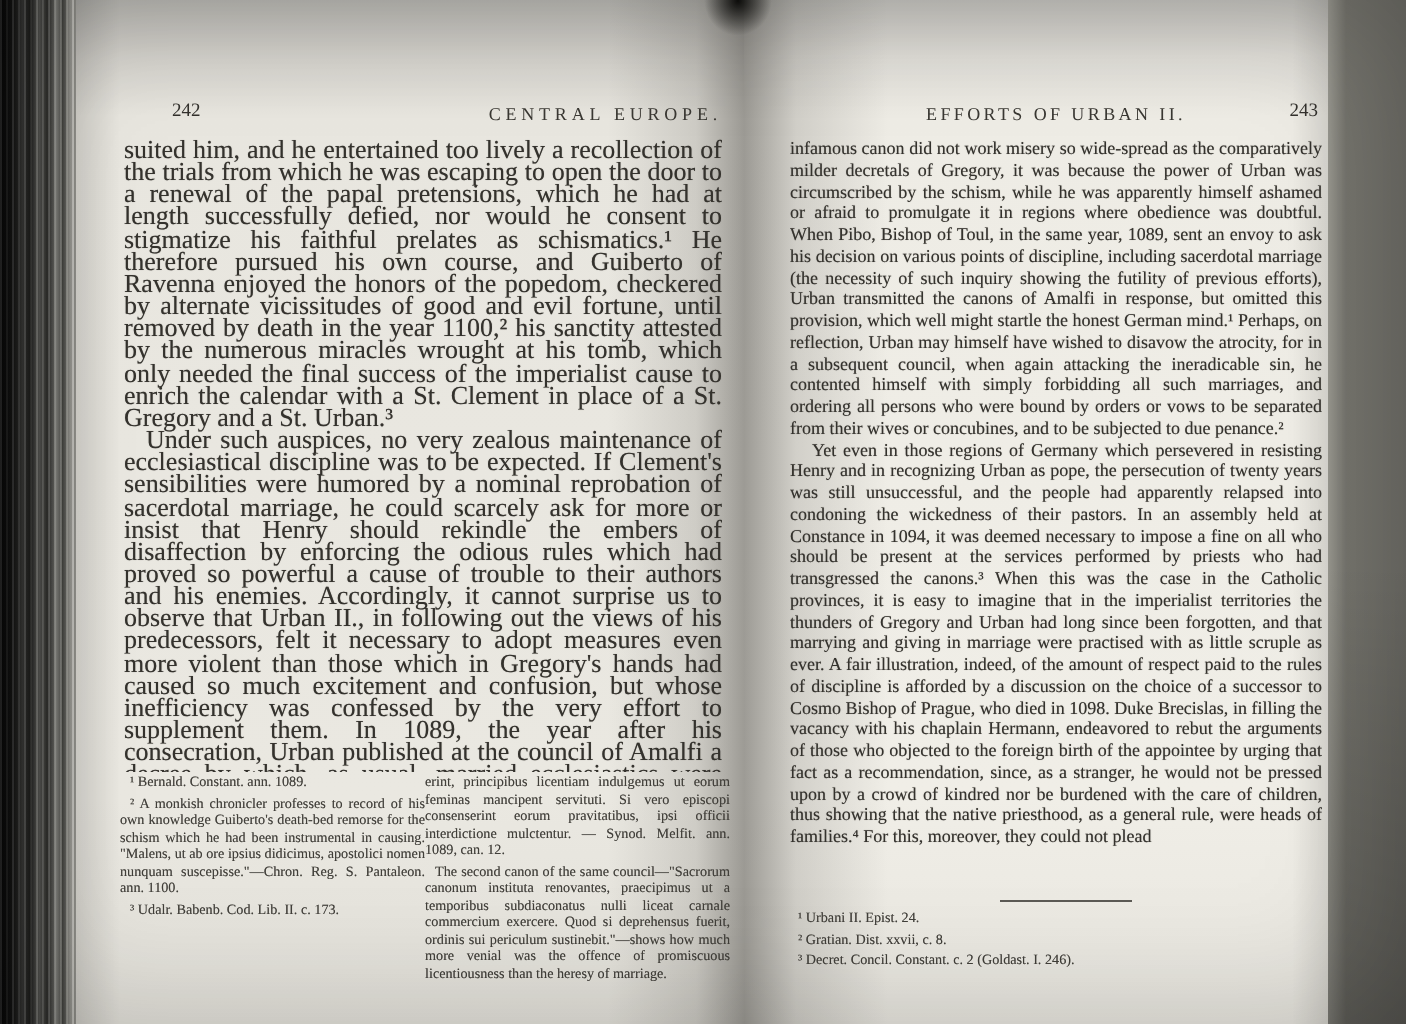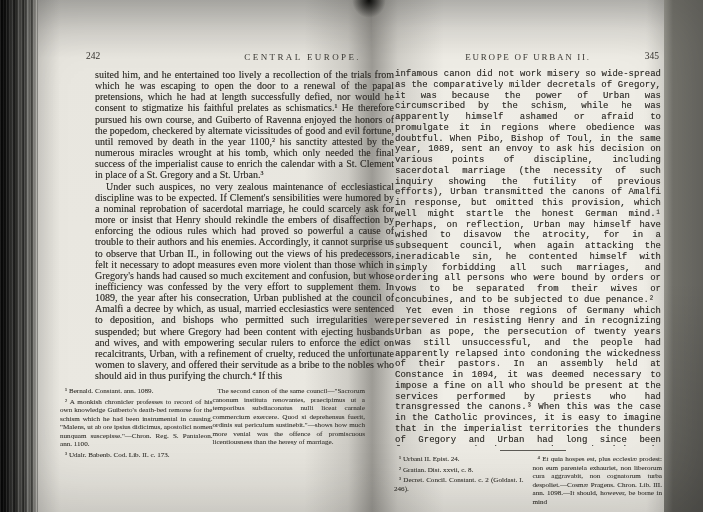--- a/index.html
+++ b/index.html
@@ -64,28 +64,28 @@
     text-shadow:0 0 0.3px rgba(60,58,52,0.5);
   }
   .fn .col{flex:1;}
   .fn-item{margin:0 0 2px 0;text-indent:5px;}
   .fn-item.no-indent{text-indent:0;}
 
   
   .pl-head{left:62px;width:299px;}
   .pl-head .pagenum{position:absolute;left:24px;top:0;}
   .pl-head .running-head{position:absolute;left:0;right:0;top:1px;text-align:right;}
-  .pl-main{left:62px;top:69px;width:299px;height:317px;font-size:10px;line-height:11.15px;margin-left:33px;}
+  .pl-main{left:62px;top:69px;width:299px;height:317px;font-size:13px;line-height:11.15px;}
   .pl-fn{left:60px;top:387px;width:305px;height:122px;gap:0;font-size:7.1px;line-height:8.5px;}
 
   
   .pr-head{left:395px;width:266px;}
   .pr-head .pagenum{position:absolute;right:2px;top:0;}
   .pr-head .running-head{position:absolute;left:0;right:0;top:1px;letter-spacing:1.7px;}
-  .pr-main{left:395px;top:69px;width:266px;height:377px;font-size:9px;line-height:10.75px;font-family:Liberation Mono, monospace;}
+  .pr-main{left:395px;top:69px;width:266px;height:377px;font-size:9px;line-height:10.75px;}
   .fn-rule{position:absolute;left:500px;top:450px;width:66px;height:1px;background:#5c5a55;}
   .pr-fn{left:394px;top:455px;width:268px;height:54px;gap:9px;font-size:7.1px;line-height:8.5px;}
 </style>
 </head>
 <body>
 
 <div class="scene">
 
   <div class="spine"></div>
 
@@ -102,39 +102,37 @@
     <p>suited him, and he entertained too lively a recollection of the trials from which he was escaping to open the door to a renewal of the papal pretensions, which he had at length successfully defied, nor would he consent to stigmatize his faithful prelates as schismatics.¹ He therefore pursued his own course, and Guiberto of Ravenna enjoyed the honors of the popedom, checkered by alternate vicissitudes of good and evil fortune, until removed by death in the year 1100,² his sanctity attested by the numerous miracles wrought at his tomb, which only needed the final success of the imperialist cause to enrich the calendar with a St. Clement in place of a St. Gregory and a St. Urban.³</p>
     <p class="indent">Under such auspices, no very zealous maintenance of ecclesiastical discipline was to be expected. If Clement's sensibilities were humored by a nominal reprobation of sacerdotal marriage, he could scarcely ask for more or insist that Henry should rekindle the embers of disaffection by enforcing the odious rules which had proved so powerful a cause of trouble to their authors and his enemies. Accordingly, it cannot surprise us to observe that Urban II., in following out the views of his predecessors, felt it necessary to adopt measures even more violent than those which in Gregory's hands had caused so much excitement and confusion, but whose inefficiency was confessed by the very effort to supplement them. In 1089, the year after his consecration, Urban published at the council of Amalfi a decree by which, as usual, married ecclesiastics were sentenced to deposition, and bishops who permitted such irregularities were suspended; but where Gregory had been content with ejecting husbands and wives, and with empowering secular rulers to enforce the edict on recalcitrants, Urban, with a refinement of cruelty, reduced the unfortunate women to slavery, and offered their servitude as a bribe to the nobles who should aid in thus purifying the church.⁴ If this</p>
   </div>
   <div class="fn pl-fn">
     <div class="col">
       <p class="fn-item">¹ Bernald. Constant. ann. 1089.</p>
       <p class="fn-item">² A monkish chronicler professes to record of his own knowledge Guiberto's death-bed remorse for the schism which he had been instrumental in causing. "Malens, ut ab ore ipsius didicimus, apostolici nomen nunquam suscepisse."—Chron. Reg. S. Pantaleon. ann. 1100.</p>
       <p class="fn-item">³ Udalr. Babenb. Cod. Lib. II. c. 173.</p>
     </div>
     <div class="col">
+      <p class="fn-item no-indent">erint, principibus licentiam indulgemus ut eorum feminas mancipent servituti. Si vero episcopi consenserint eorum pravitatibus, ipsi officii interdictione mulctentur. — Synod. Melfit. ann. 1089, can. 12.</p>
       <p class="fn-item">The second canon of the same council—"Sacrorum canonum instituta renovantes, praecipimus ut a temporibus subdiaconatus nulli liceat carnale commercium exercere. Quod si deprehensus fuerit, ordinis sui periculum sustinebit."—shows how much more venial was the offence of promiscuous licentiousness than the heresy of marriage.</p>
     </div>
   </div>
 
   <div class="head-row pr-head">
-    <div class="running-head">EUROPE OF URBAN II.</div>
-    <span class="pagenum">345</span>
+    <div class="running-head">EFFORTS OF URBAN II.</div>
+    <span class="pagenum">243</span>
   </div>
   <div class="main pr-main">
     <p>infamous canon did not work misery so wide-spread as the comparatively milder decretals of Gregory, it was because the power of Urban was circumscribed by the schism, while he was apparently himself ashamed or afraid to promulgate it in regions where obedience was doubtful. When Pibo, Bishop of Toul, in the same year, 1089, sent an envoy to ask his decision on various points of discipline, including sacerdotal marriage (the necessity of such inquiry showing the futility of previous efforts), Urban transmitted the canons of Amalfi in response, but omitted this provision, which well might startle the honest German mind.¹ Perhaps, on reflection, Urban may himself have wished to disavow the atrocity, for in a subsequent council, when again attacking the ineradicable sin, he contented himself with simply forbidding all such marriages, and ordering all persons who were bound by orders or vows to be separated from their wives or concubines, and to be subjected to due penance.²</p>
     <p class="indent">Yet even in those regions of Germany which persevered in resisting Henry and in recognizing Urban as pope, the persecution of twenty years was still unsuccessful, and the people had apparently relapsed into condoning the wickedness of their pastors. In an assembly held at Constance in 1094, it was deemed necessary to impose a fine on all who should be present at the services performed by priests who had transgressed the canons.³ When this was the case in the Catholic provinces, it is easy to imagine that in the imperialist territories the thunders of Gregory and Urban had long since been forgotten, and that marrying and giving in marriage were practised with as little scruple as ever. A fair illustration, indeed, of the amount of respect paid to the rules of discipline is afforded by a discussion on the choice of a successor to Cosmo Bishop of Prague, who died in 1098. Duke Brecislas, in filling the vacancy with his chaplain Hermann, endeavored to rebut the arguments of those who objected to the foreign birth of the appointee by urging that fact as a recommendation, since, as a stranger, he would not be pressed upon by a crowd of kindred nor be burdened with the care of children, thus showing that the native priesthood, as a general rule, were heads of families.⁴ For this, moreover, they could not plead</p>
   </div>
   <div class="fn-rule"></div>
   <div class="fn pr-fn">
     <div class="col">
       <p class="fn-item">¹ Urbani II. Epist. 24.</p>
       <p class="fn-item">² Gratian. Dist. xxvii, c. 8.</p>
       <p class="fn-item">³ Decret. Concil. Constant. c. 2 (Goldast. I. 246).</p>
     </div>
-    <div class="col">
-      <p class="fn-item">⁴ Et quia hospes est, plus ecclesiæ prodest: non eum parentela exhauriet, non liberorum cura aggravabit, non cognatorum turba despoliet.—Cosmæ Pragens. Chron. Lib. III. ann. 1098.—It should, however, be borne in mind</p>
-    </div>
   </div>
 
   <div class="right-edge"></div>
   <div class="vignette"></div>
 </div>
 
 </body></html>

